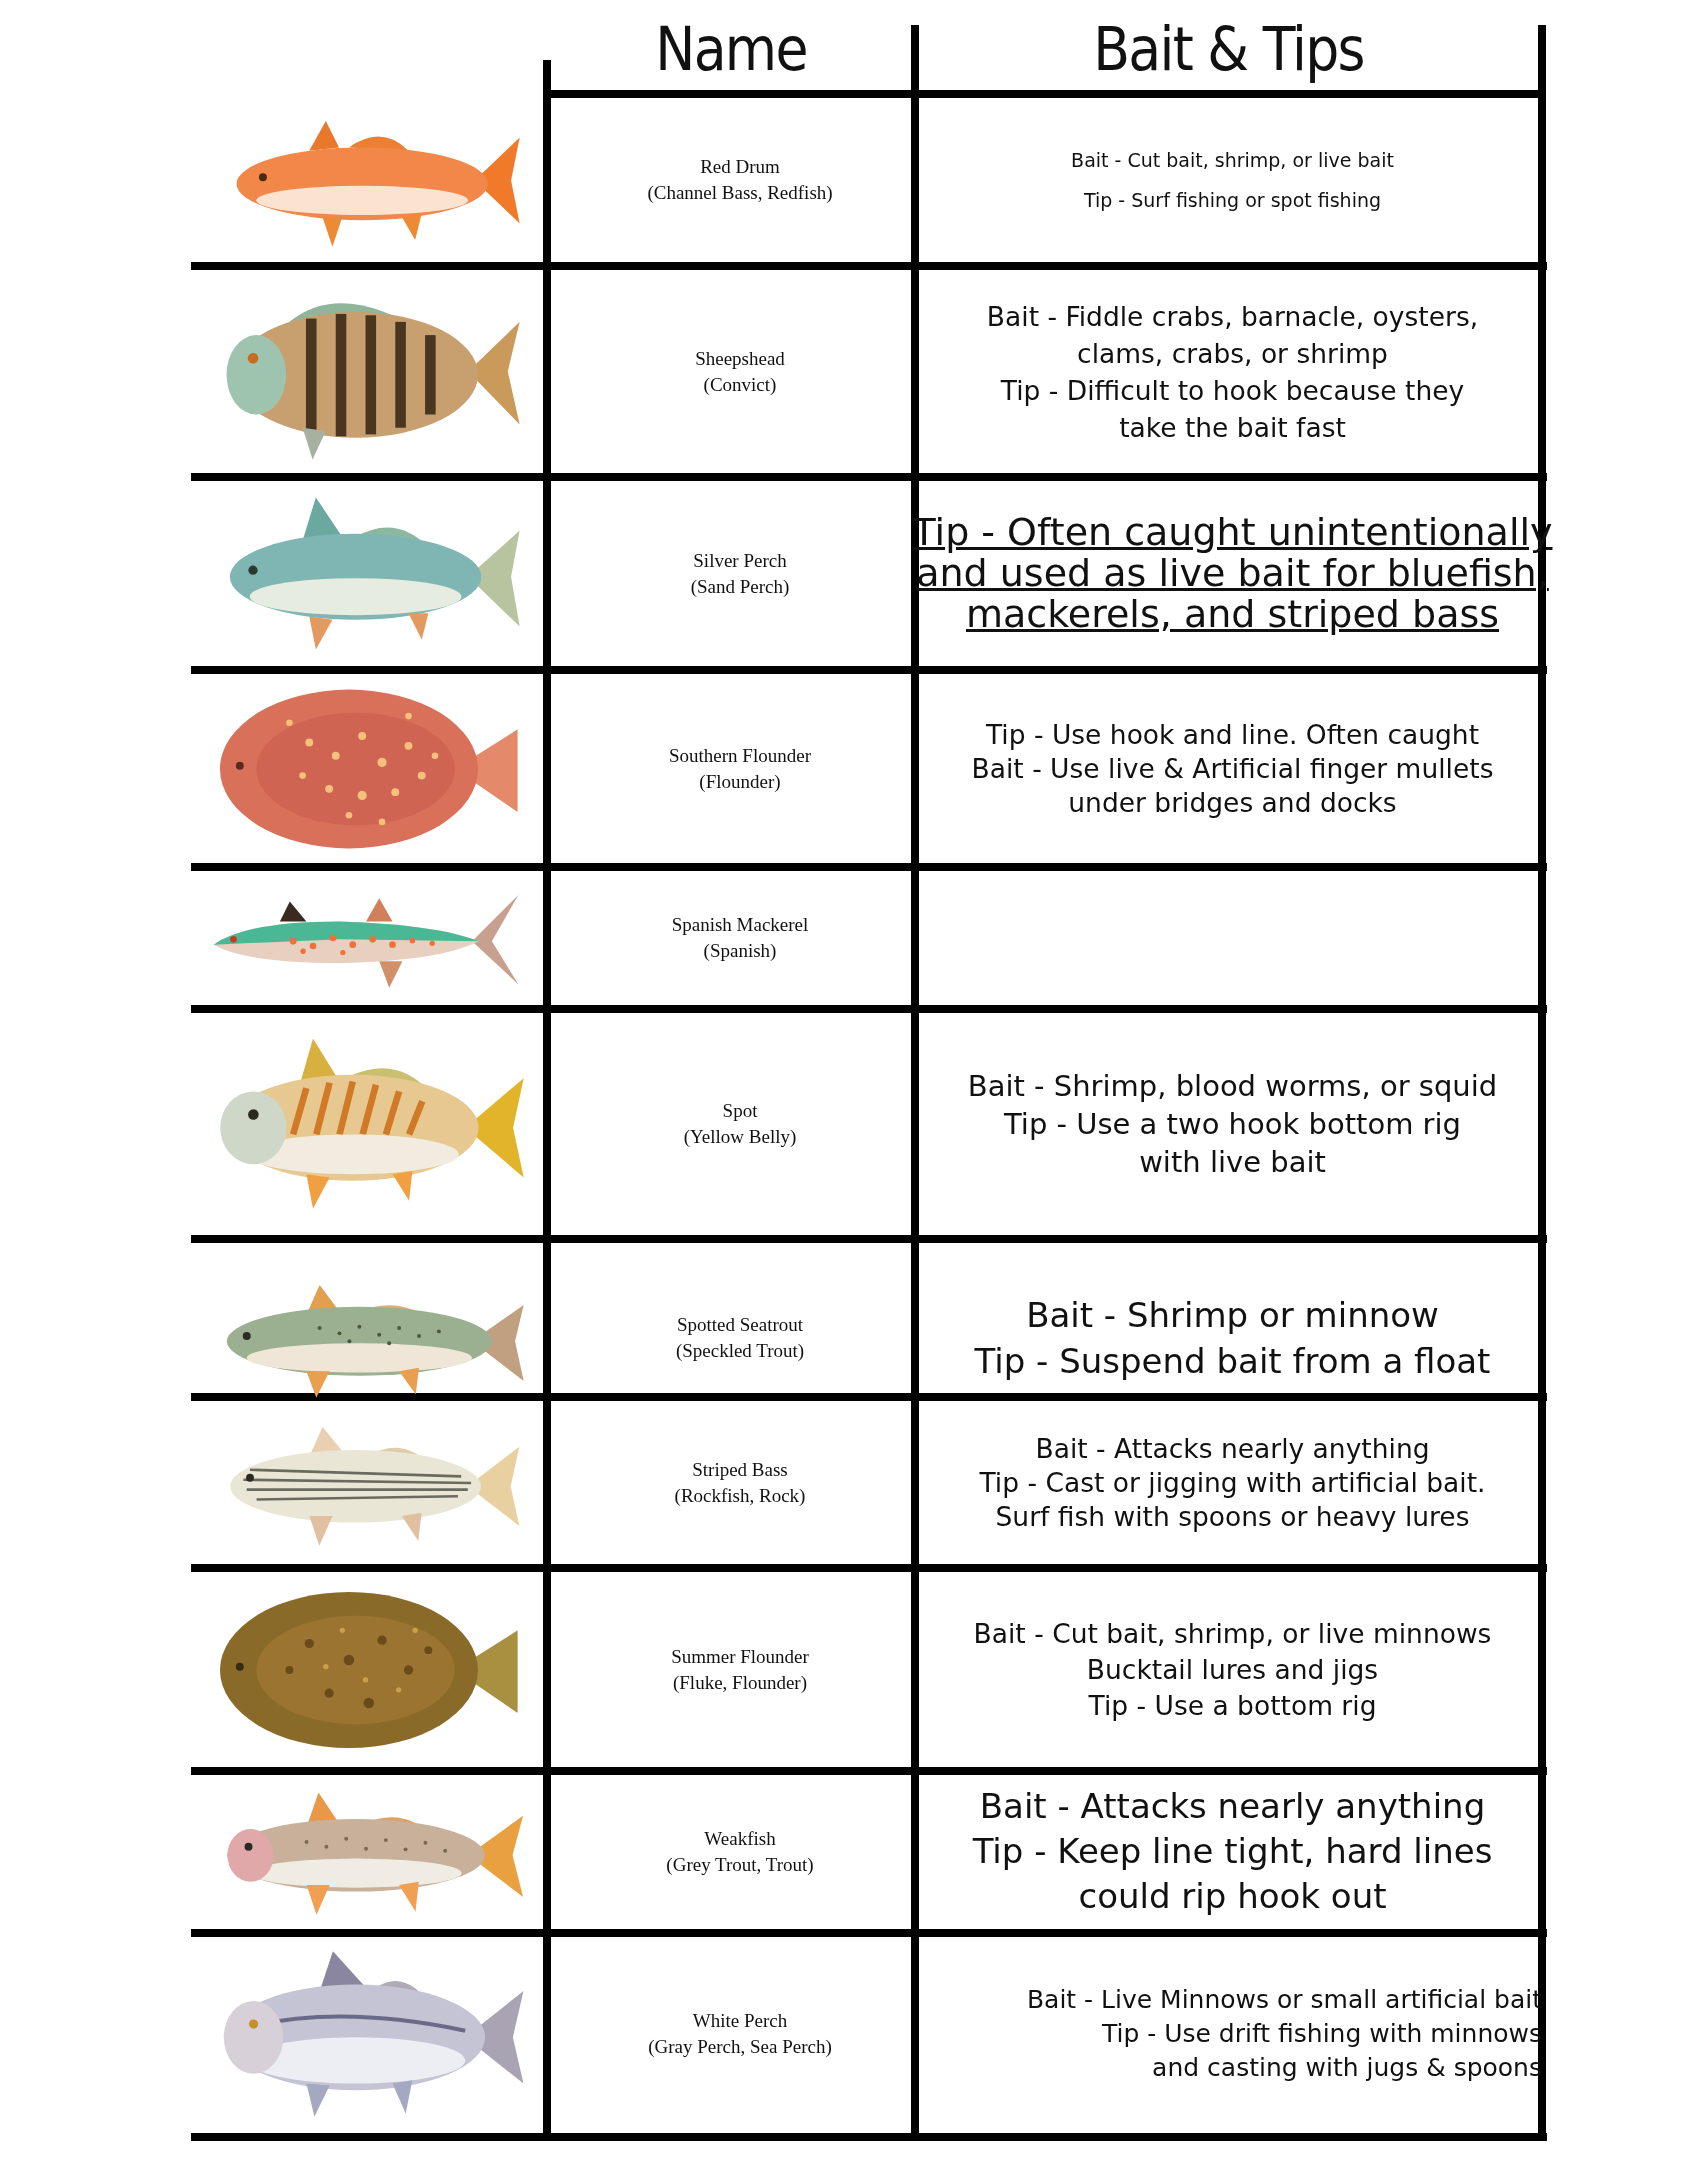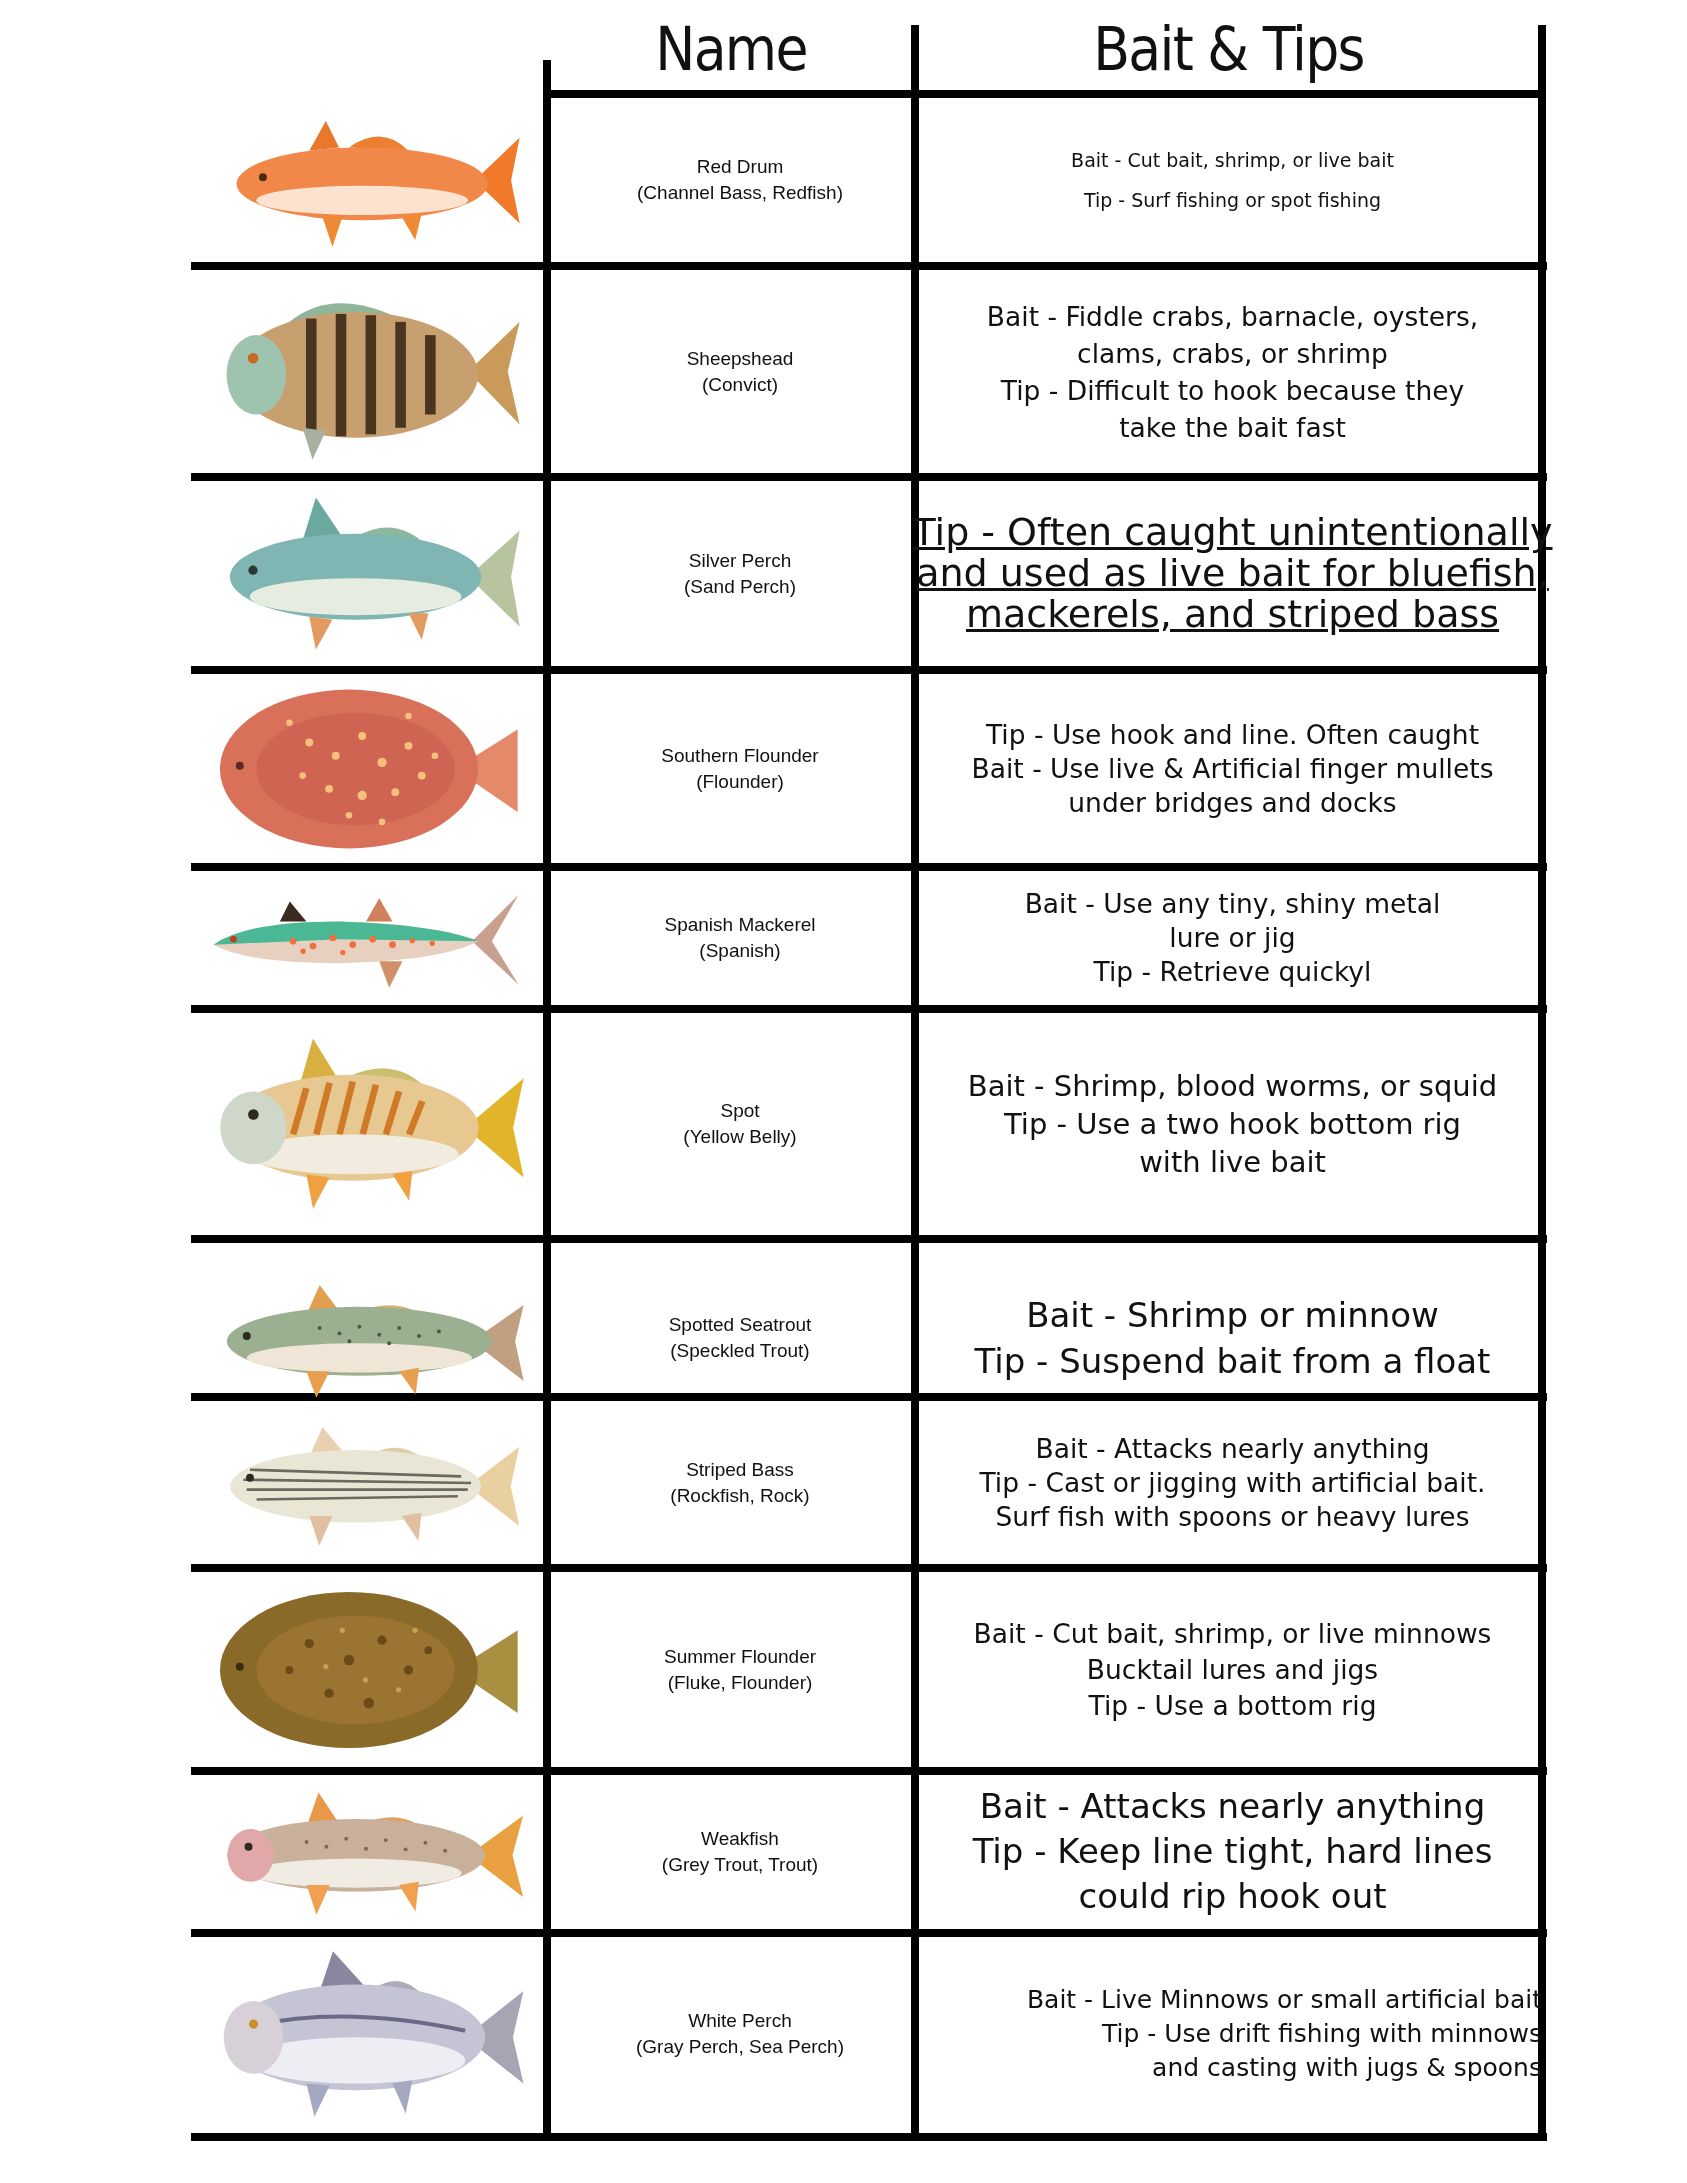--- a/index.html
+++ b/index.html
@@ -5,21 +5,21 @@
   html, body { margin:0; padding:0; background:#ffffff; }
   body { width:1687px; height:2183px; position:relative; overflow:hidden;
          font-family:"Liberation Sans", "DejaVu Sans", sans-serif; color:#111; }
   .vline { position:absolute; background:#000; width:8px; }
   .hline { position:absolute; background:#000; height:8px; }
   .heading { position:absolute; top:12px; height:73px; display:flex; align-items:center; justify-content:center;
              font-size:61px; font-family:"DejaVu Sans", sans-serif; font-weight:400; letter-spacing:-2px; transform:scaleX(0.88); }
   .row { position:absolute; left:191px; width:1352px; }
   .cell-img { position:absolute; left:0; top:0; width:349px; height:100%; display:flex; align-items:center; justify-content:center; }
   .cell-name { position:absolute; left:365px; width:368px; top:0; height:100%; display:flex; flex-direction:column; align-items:center; justify-content:center;
-               font-size:19px; line-height:26px; text-align:center; font-family:Liberation Sans, sans-serif; }
+               font-size:19px; line-height:26px; text-align:center; font-family:Liberation Serif, serif; }
   .cell-tips { position:absolute; left:732px; width:619px; top:0; height:100%; display:flex; flex-direction:column; align-items:center; justify-content:center;
                text-align:center; font-family:"DejaVu Sans", sans-serif; }
   .cell-tips span, .cell-name span { display:block; white-space:nowrap; }
   .fish { display:block; }
 </style>
 </head>
 <body>
 
 <div class="vline" style="left:543px; top:60px; height:2077px;"></div>
 <div class="vline" style="left:911px; top:25px; height:2112px;"></div>
@@ -174,25 +174,20 @@
         <circle cx="205" cy="102" r="4"></circle>
       </g>
       <circle cx="40" cy="82" r="5" fill="#c83a20"></circle>
       <path d="M260,115 L275,155 L295,115 Z" fill="#d0906a"></path>
     </svg>
   </div>
   <div class="cell-name">
     <span>Spanish Mackerel</span>
     <span>(Spanish)</span>
   </div>
-  <div class="cell-tips" style="font-size:26.5px; line-height:34px;">
-    <span>Bait - Use any tiny, shiny metal</span>
-    <span>lure or jig</span>
-    <span>Tip - Retrieve quickyl</span>
-  </div>
 </div>
 
 <div class="row" style="top:1013px; height:222px;">
   <div class="cell-img">
     <svg class="fish" width="318" height="179" viewBox="0 0 480 270">
       <polygon points="390,140 478,65 462,140 478,215" fill="#e2b42a"></polygon>
       <path d="M140,75 L160,5 L200,70 Z" fill="#d8b040"></path>
       <path d="M220,60 Q290,30 340,90 Z" fill="#c8c070"></path>
       <ellipse cx="220" cy="140" rx="190" ry="80" fill="#e6c890"></ellipse>
       <g stroke="#d07a28" stroke-width="10">

